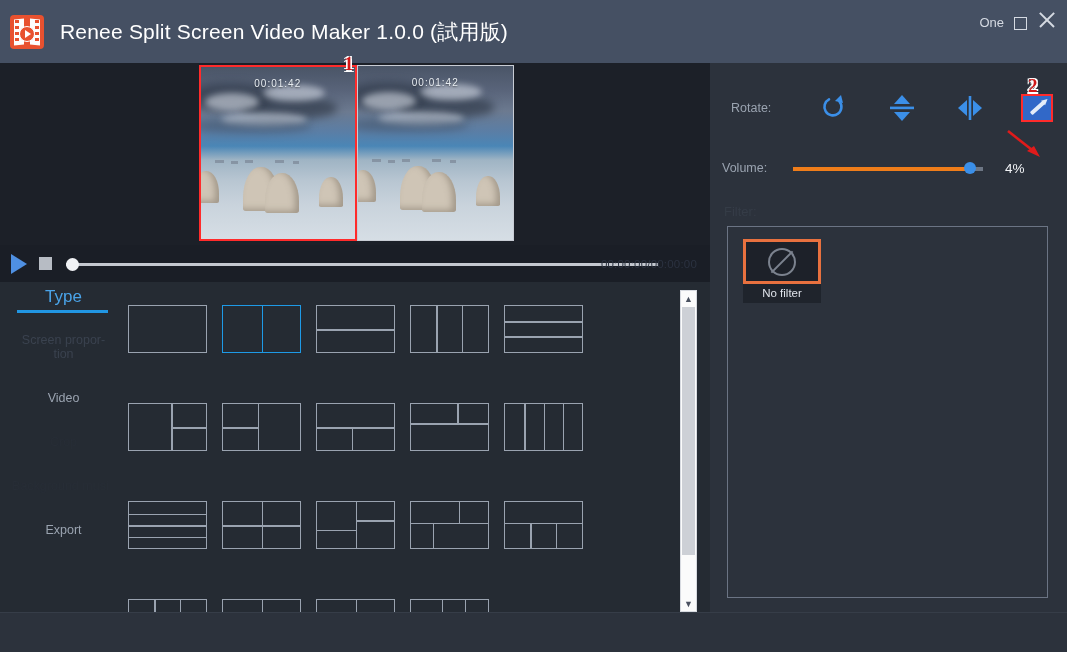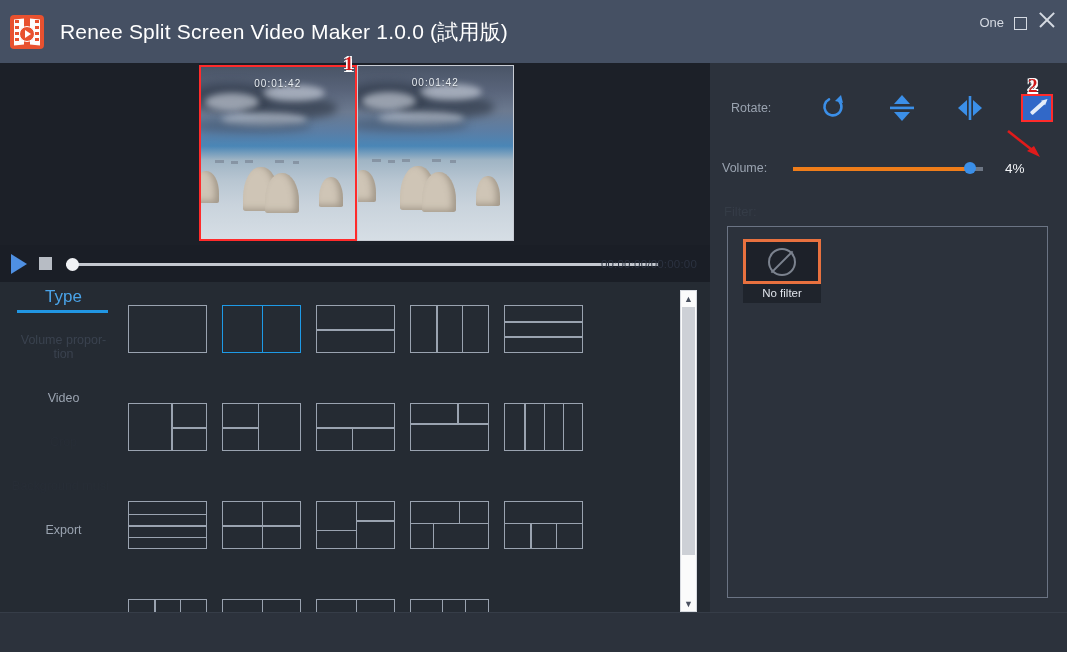--- a/index.html
+++ b/index.html
@@ -335,21 +335,21 @@
       <div class="seek-track"></div>
       <div class="seek-thumb"></div>
       <div class="time-text">00:00:00/00:00:00</div>
     </div>
   </div>
 
   <div class="tab-rail">
     <div class="tab-item first">Type</div>
     <div class="tab-underline"></div>
     <div class="tab-item dim">
-      <span>Volume propor-</span><br>
+      <span>Screen propor-</span><br>
       <span>tion</span>
     </div>
     <div class="tab-spacer"></div>
     <div class="tab-item">Video</div>
     <div class="tab-spacer"></div>
     <div class="tab-item faint">Crop</div>
     <div class="tab-spacer"></div>
     <div class="tab-item faint">Background music</div>
     <div class="tab-spacer"></div>
     <div class="tab-item">Export</div>

